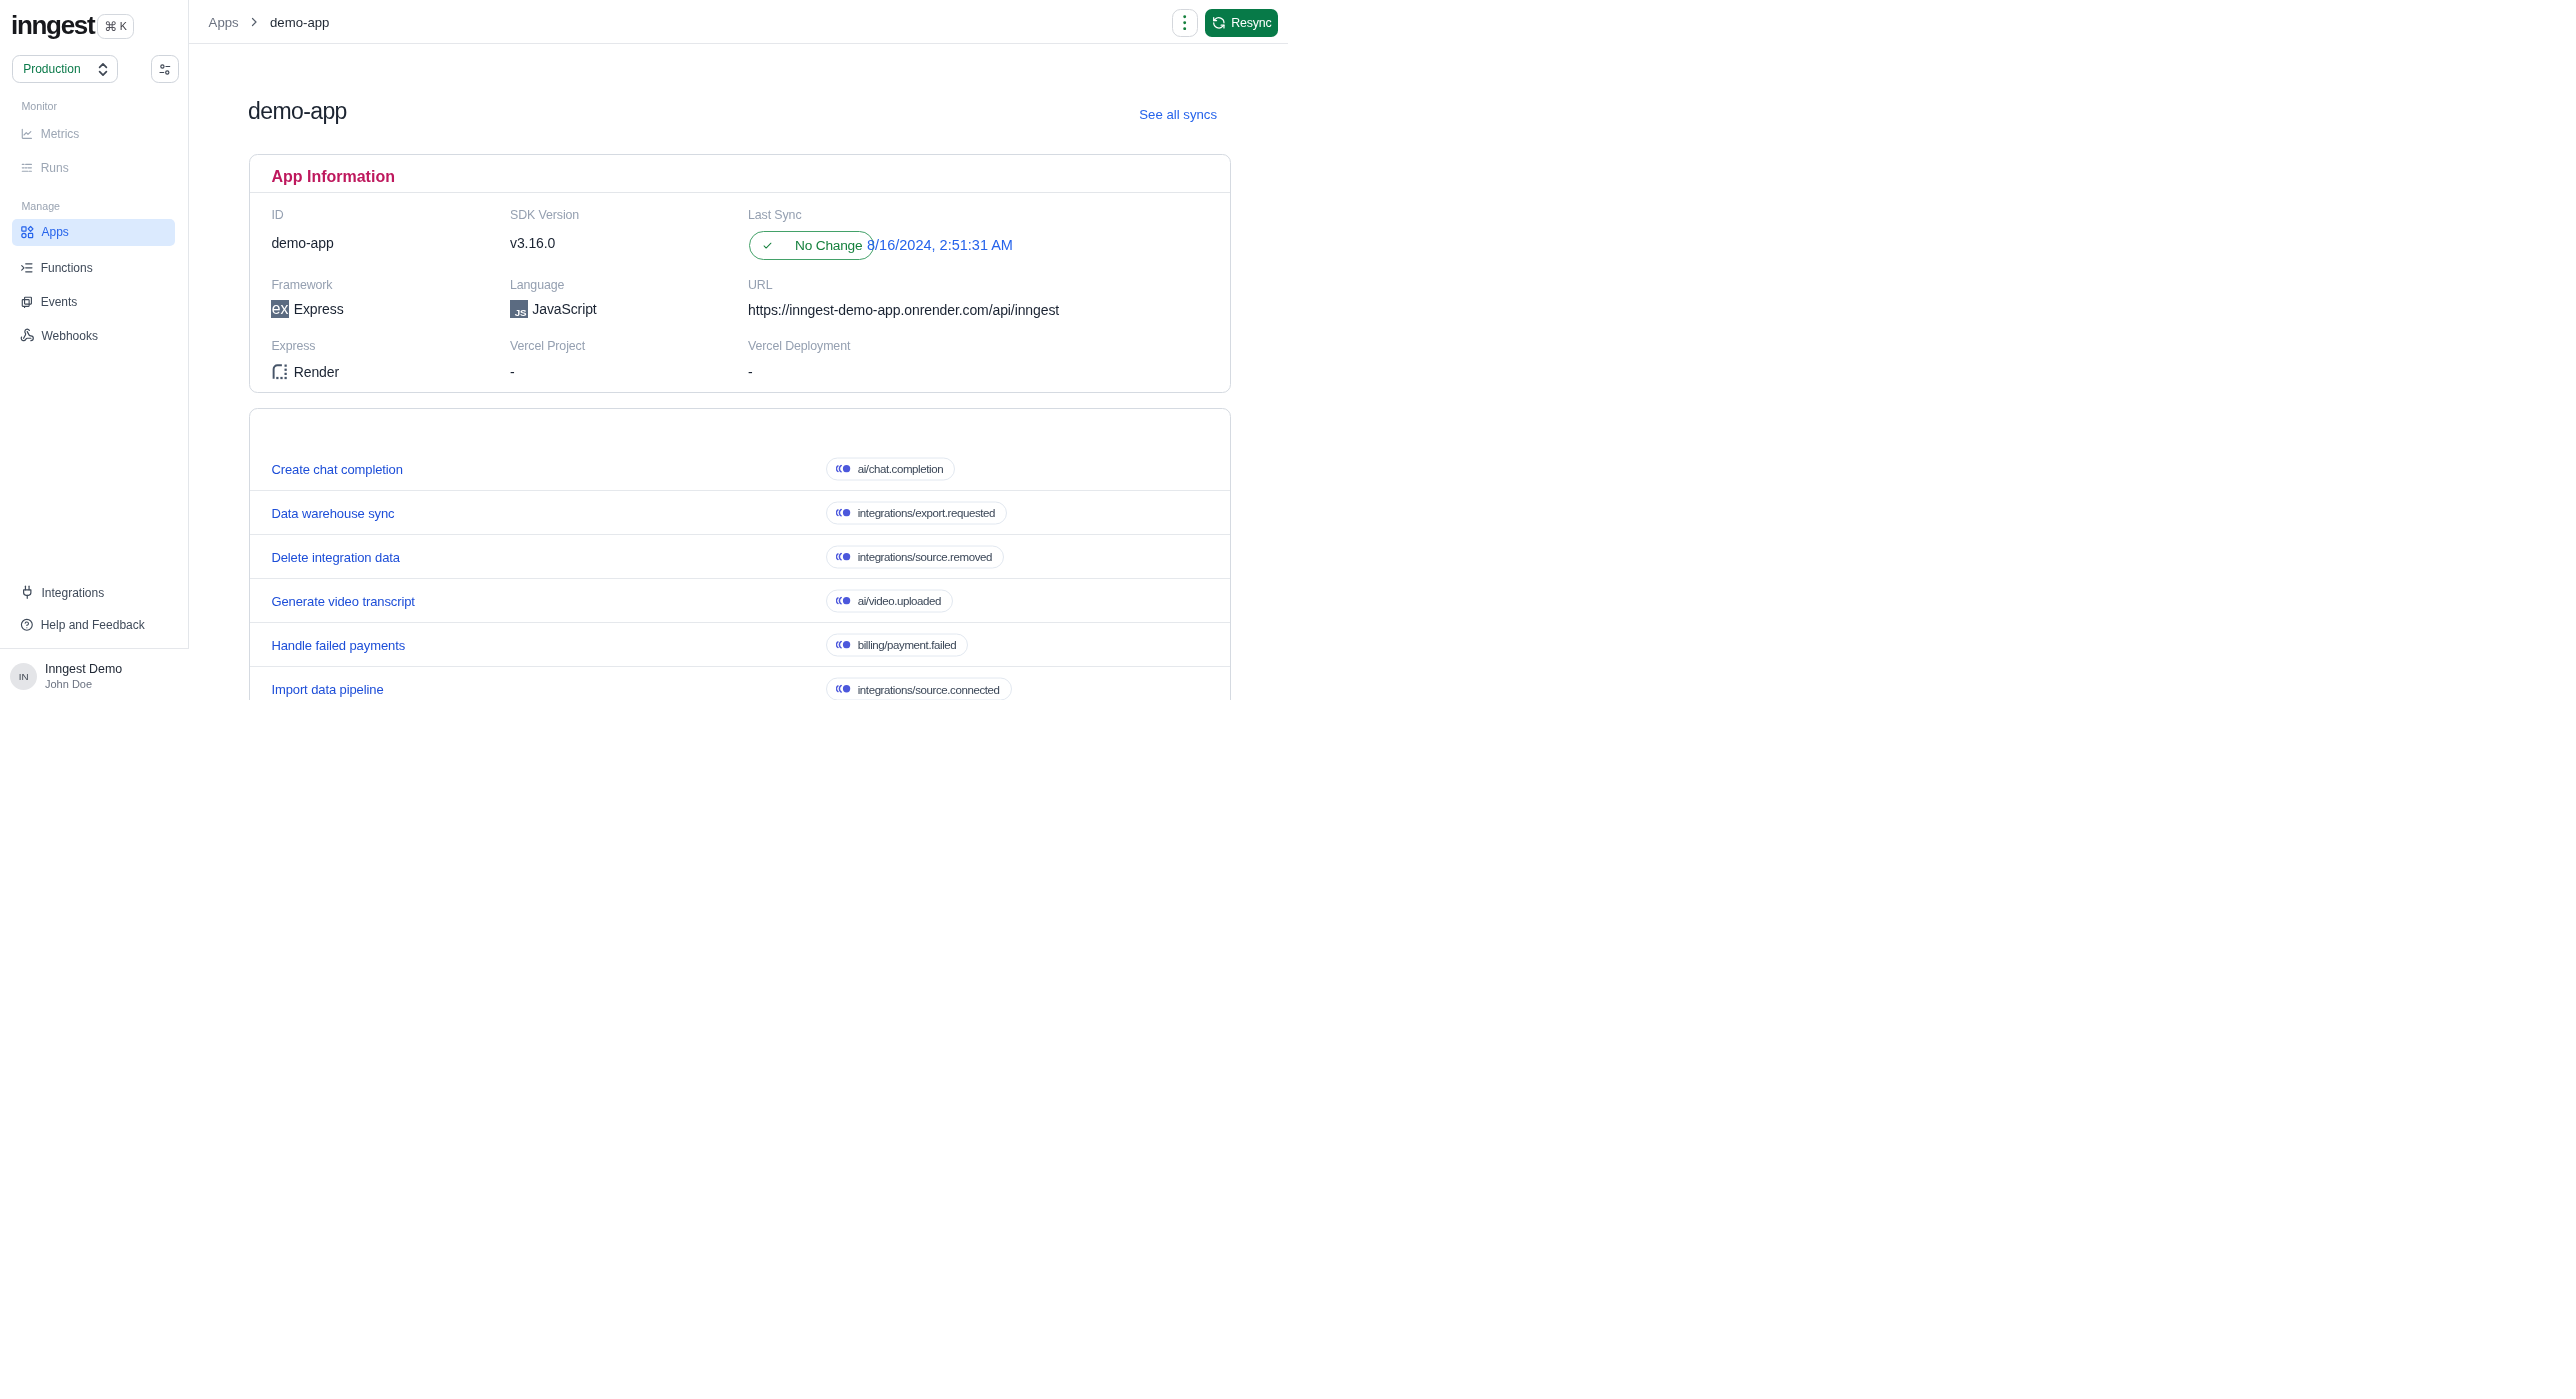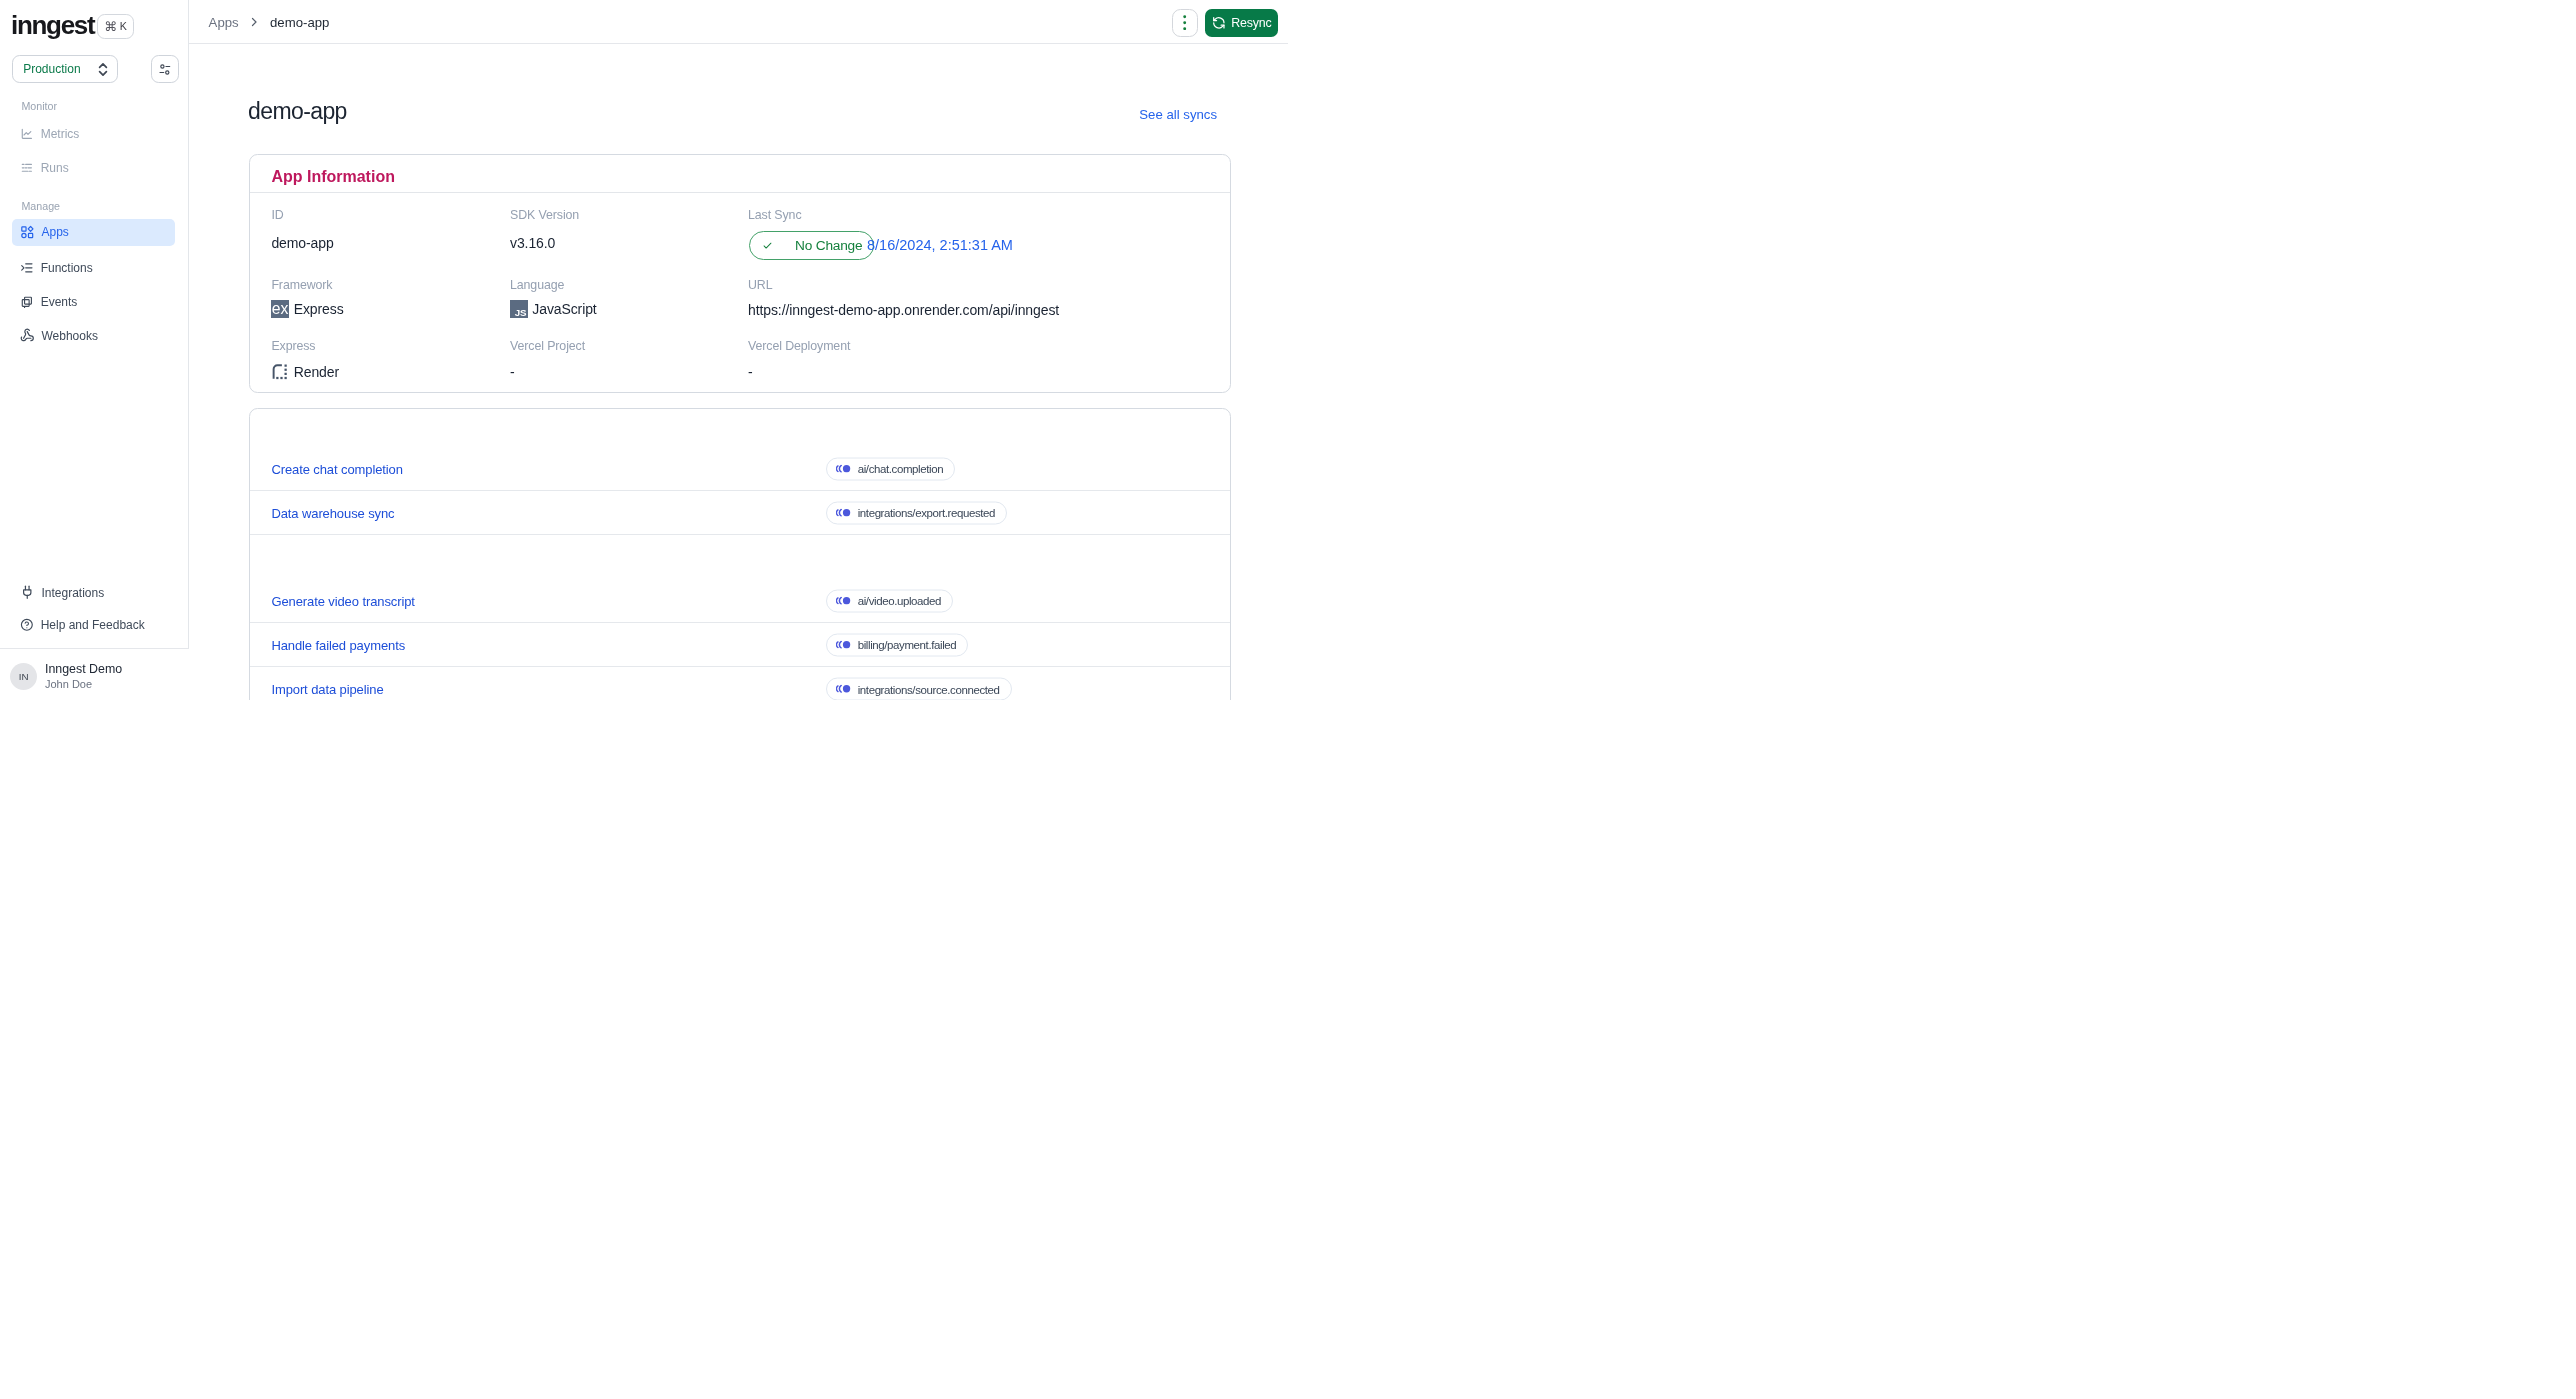--- a/index.html
+++ b/index.html
@@ -280,20 +280,31 @@
     <span class="fname">Data warehouse sync</span>
     <span class="tpill">
         <svg width="14.5" height="8.5" viewBox="0 0 17 10">
           <circle cx="12.4" cy="5" r="4.3" fill="#4c58dc"></circle>
           <path d="M6.1 1.1 A4.6 4.6 0 0 0 6.1 8.9" stroke="#4c58dc" stroke-width="1.8" fill="none" stroke-linecap="round"></path>
           <path d="M2.3 1.7 A3.9 3.9 0 0 0 2.3 8.3" stroke="#4c58dc" stroke-width="1.7" fill="none" stroke-linecap="round"></path>
         </svg>
         <span class="t">integrations/export.requested</span>
       </span>
   </div>
+  <div class="frow" style="top:126px">
+    <span class="fname">Delete integration data</span>
+    <span class="tpill">
+        <svg width="14.5" height="8.5" viewBox="0 0 17 10">
+          <circle cx="12.4" cy="5" r="4.3" fill="#4c58dc"></circle>
+          <path d="M6.1 1.1 A4.6 4.6 0 0 0 6.1 8.9" stroke="#4c58dc" stroke-width="1.8" fill="none" stroke-linecap="round"></path>
+          <path d="M2.3 1.7 A3.9 3.9 0 0 0 2.3 8.3" stroke="#4c58dc" stroke-width="1.7" fill="none" stroke-linecap="round"></path>
+        </svg>
+        <span class="t">integrations/source.removed</span>
+      </span>
+  </div>
   <div class="frow" style="top:170px">
     <span class="fname">Generate video transcript</span>
     <span class="tpill">
         <svg width="14.5" height="8.5" viewBox="0 0 17 10">
           <circle cx="12.4" cy="5" r="4.3" fill="#4c58dc"></circle>
           <path d="M6.1 1.1 A4.6 4.6 0 0 0 6.1 8.9" stroke="#4c58dc" stroke-width="1.8" fill="none" stroke-linecap="round"></path>
           <path d="M2.3 1.7 A3.9 3.9 0 0 0 2.3 8.3" stroke="#4c58dc" stroke-width="1.7" fill="none" stroke-linecap="round"></path>
         </svg>
         <span class="t">ai/video.uploaded</span>
       </span>

